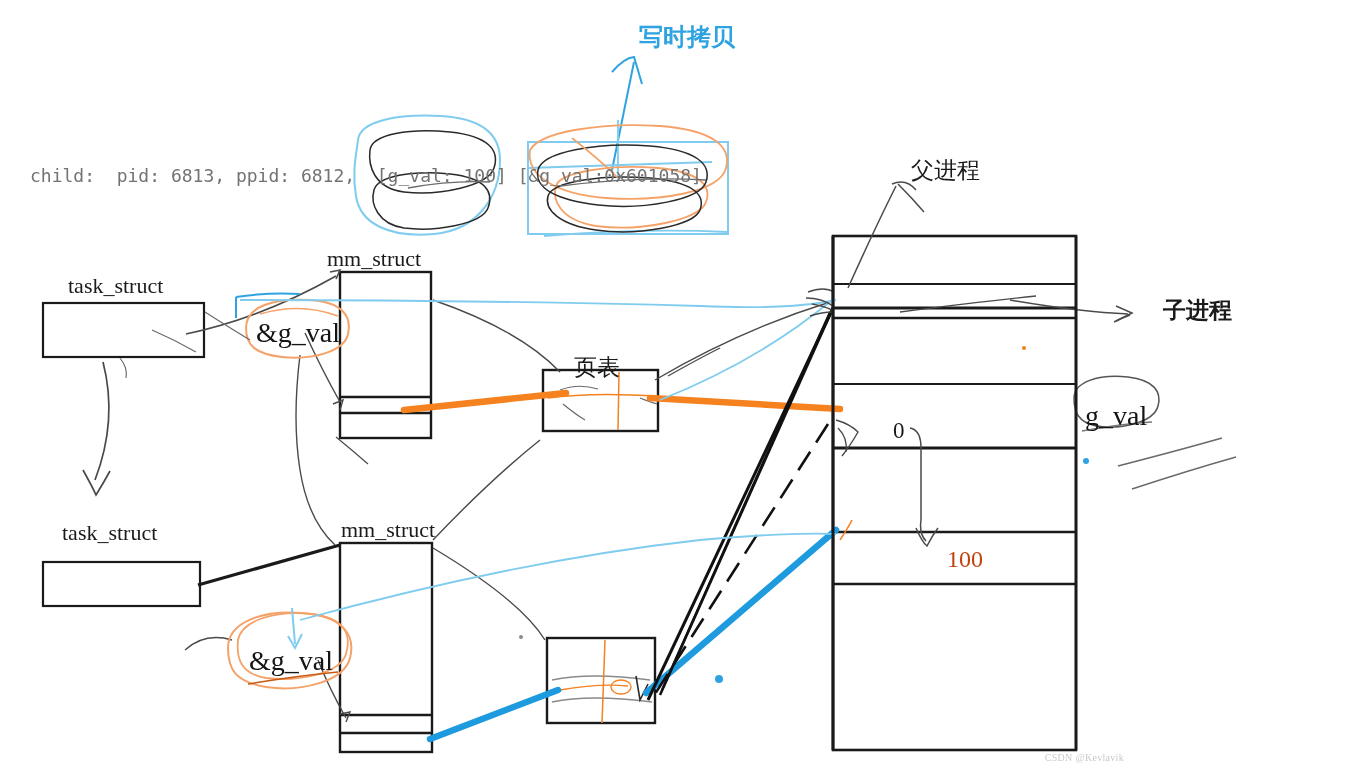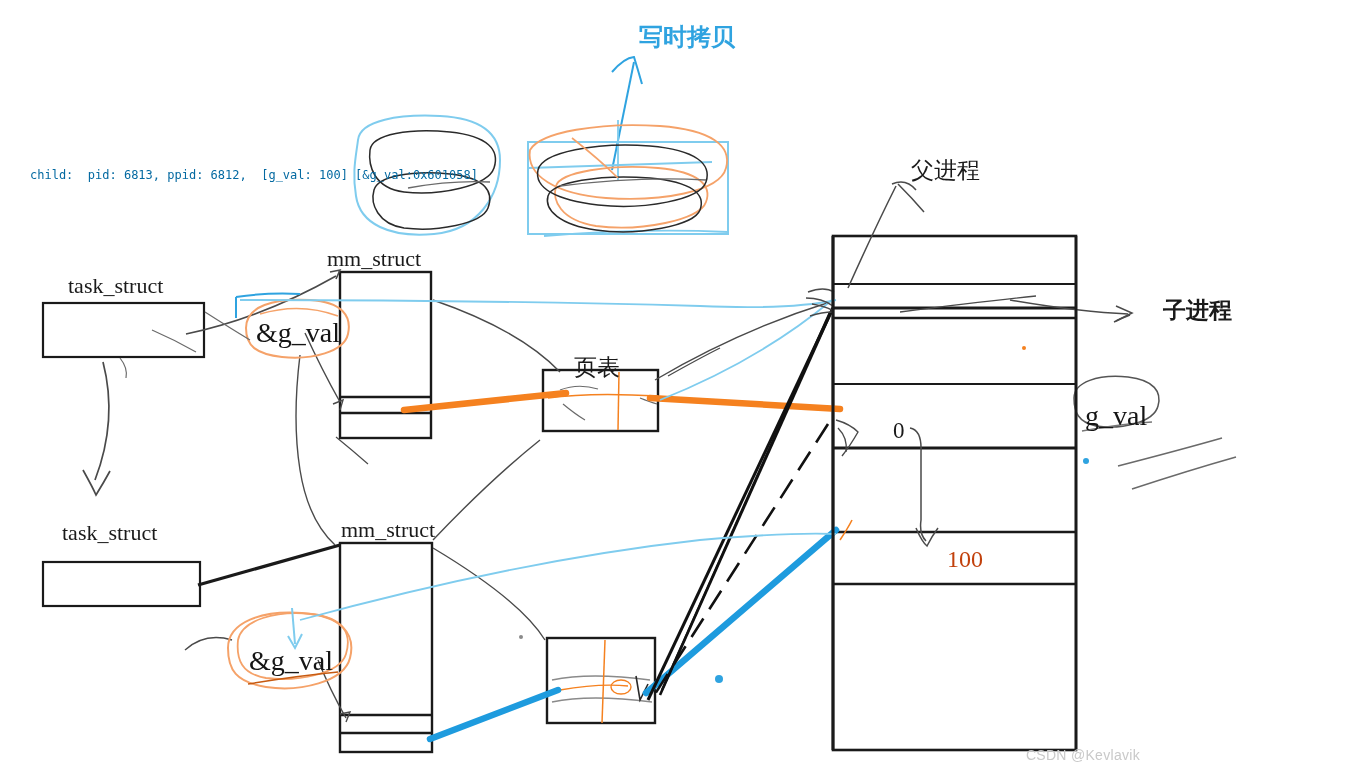--- a/index.html
+++ b/index.html
@@ -1,39 +1,39 @@
 <!DOCTYPE html>
 <html><head>
 <meta charset="utf-8">
 <style>
   html,body{margin:0;padding:0;background:#ffffff;}
   body{width:1369px;height:769px;position:relative;overflow:hidden;
        font-family:"Liberation Serif",serif;}
-  #stage{position:absolute;left:0;top:0;width:1132px;height:769px;padding-left:28px;}
+  #stage{position:absolute;left:0;top:0;width:1132px;height:769px;}
   svg#art{position:absolute;left:0;top:0;width:1369px;height:769px;}
 
   .lbl{position:absolute;white-space:pre;color:#1a1a1a;}
 
   .mono-block{
     position:absolute;
     font-family:"DejaVu Sans Mono","Liberation Mono",monospace;
-    font-size:12px; line-height:27px; white-space:pre; color:#0369a1;
+    font-size:18px; line-height:27px; white-space:pre; color:#737373;
     letter-spacing:0px;
   }
 
   .cap{ font-family:"Liberation Serif",serif; font-size:22px; color:#1b1b1b;text-align:center; }
   .cjk{ font-family:"DejaVu Sans","Liberation Sans",sans-serif; font-size:23px; }
   .cjk-blue{ color:#2FA3E0; font-weight:600; font-size:24px; }
   .val-orange{ color:#c2410c; font-family:"Liberation Serif",serif; font-size:24px; }
   .val-black{ color:#1a1a1a; font-family:"Liberation Serif",serif; font-size:23px; }
   .gval-txt{ font-family:"Liberation Serif",serif; font-size:28px; color:#151515; }
   .wmark{
-    position:absolute; right:20px; bottom:6px;
-    font-family:Liberation Sans, sans-serif;
-    font-size:14px; color:#c9c9c9; letter-spacing:.3px;
+    position:absolute; right:8px; bottom:6px;
+    font-family:Liberation Serif, serif;
+    font-size:10px; color:#c9c9c9; letter-spacing:.3px;
   }
 </style>
 </head>
 <body>
 
 <div id="stage">
 
   <svg id="art" viewBox="0 0 1369 769" xmlns="http://www.w3.org/2000/svg">
 
     <g>

